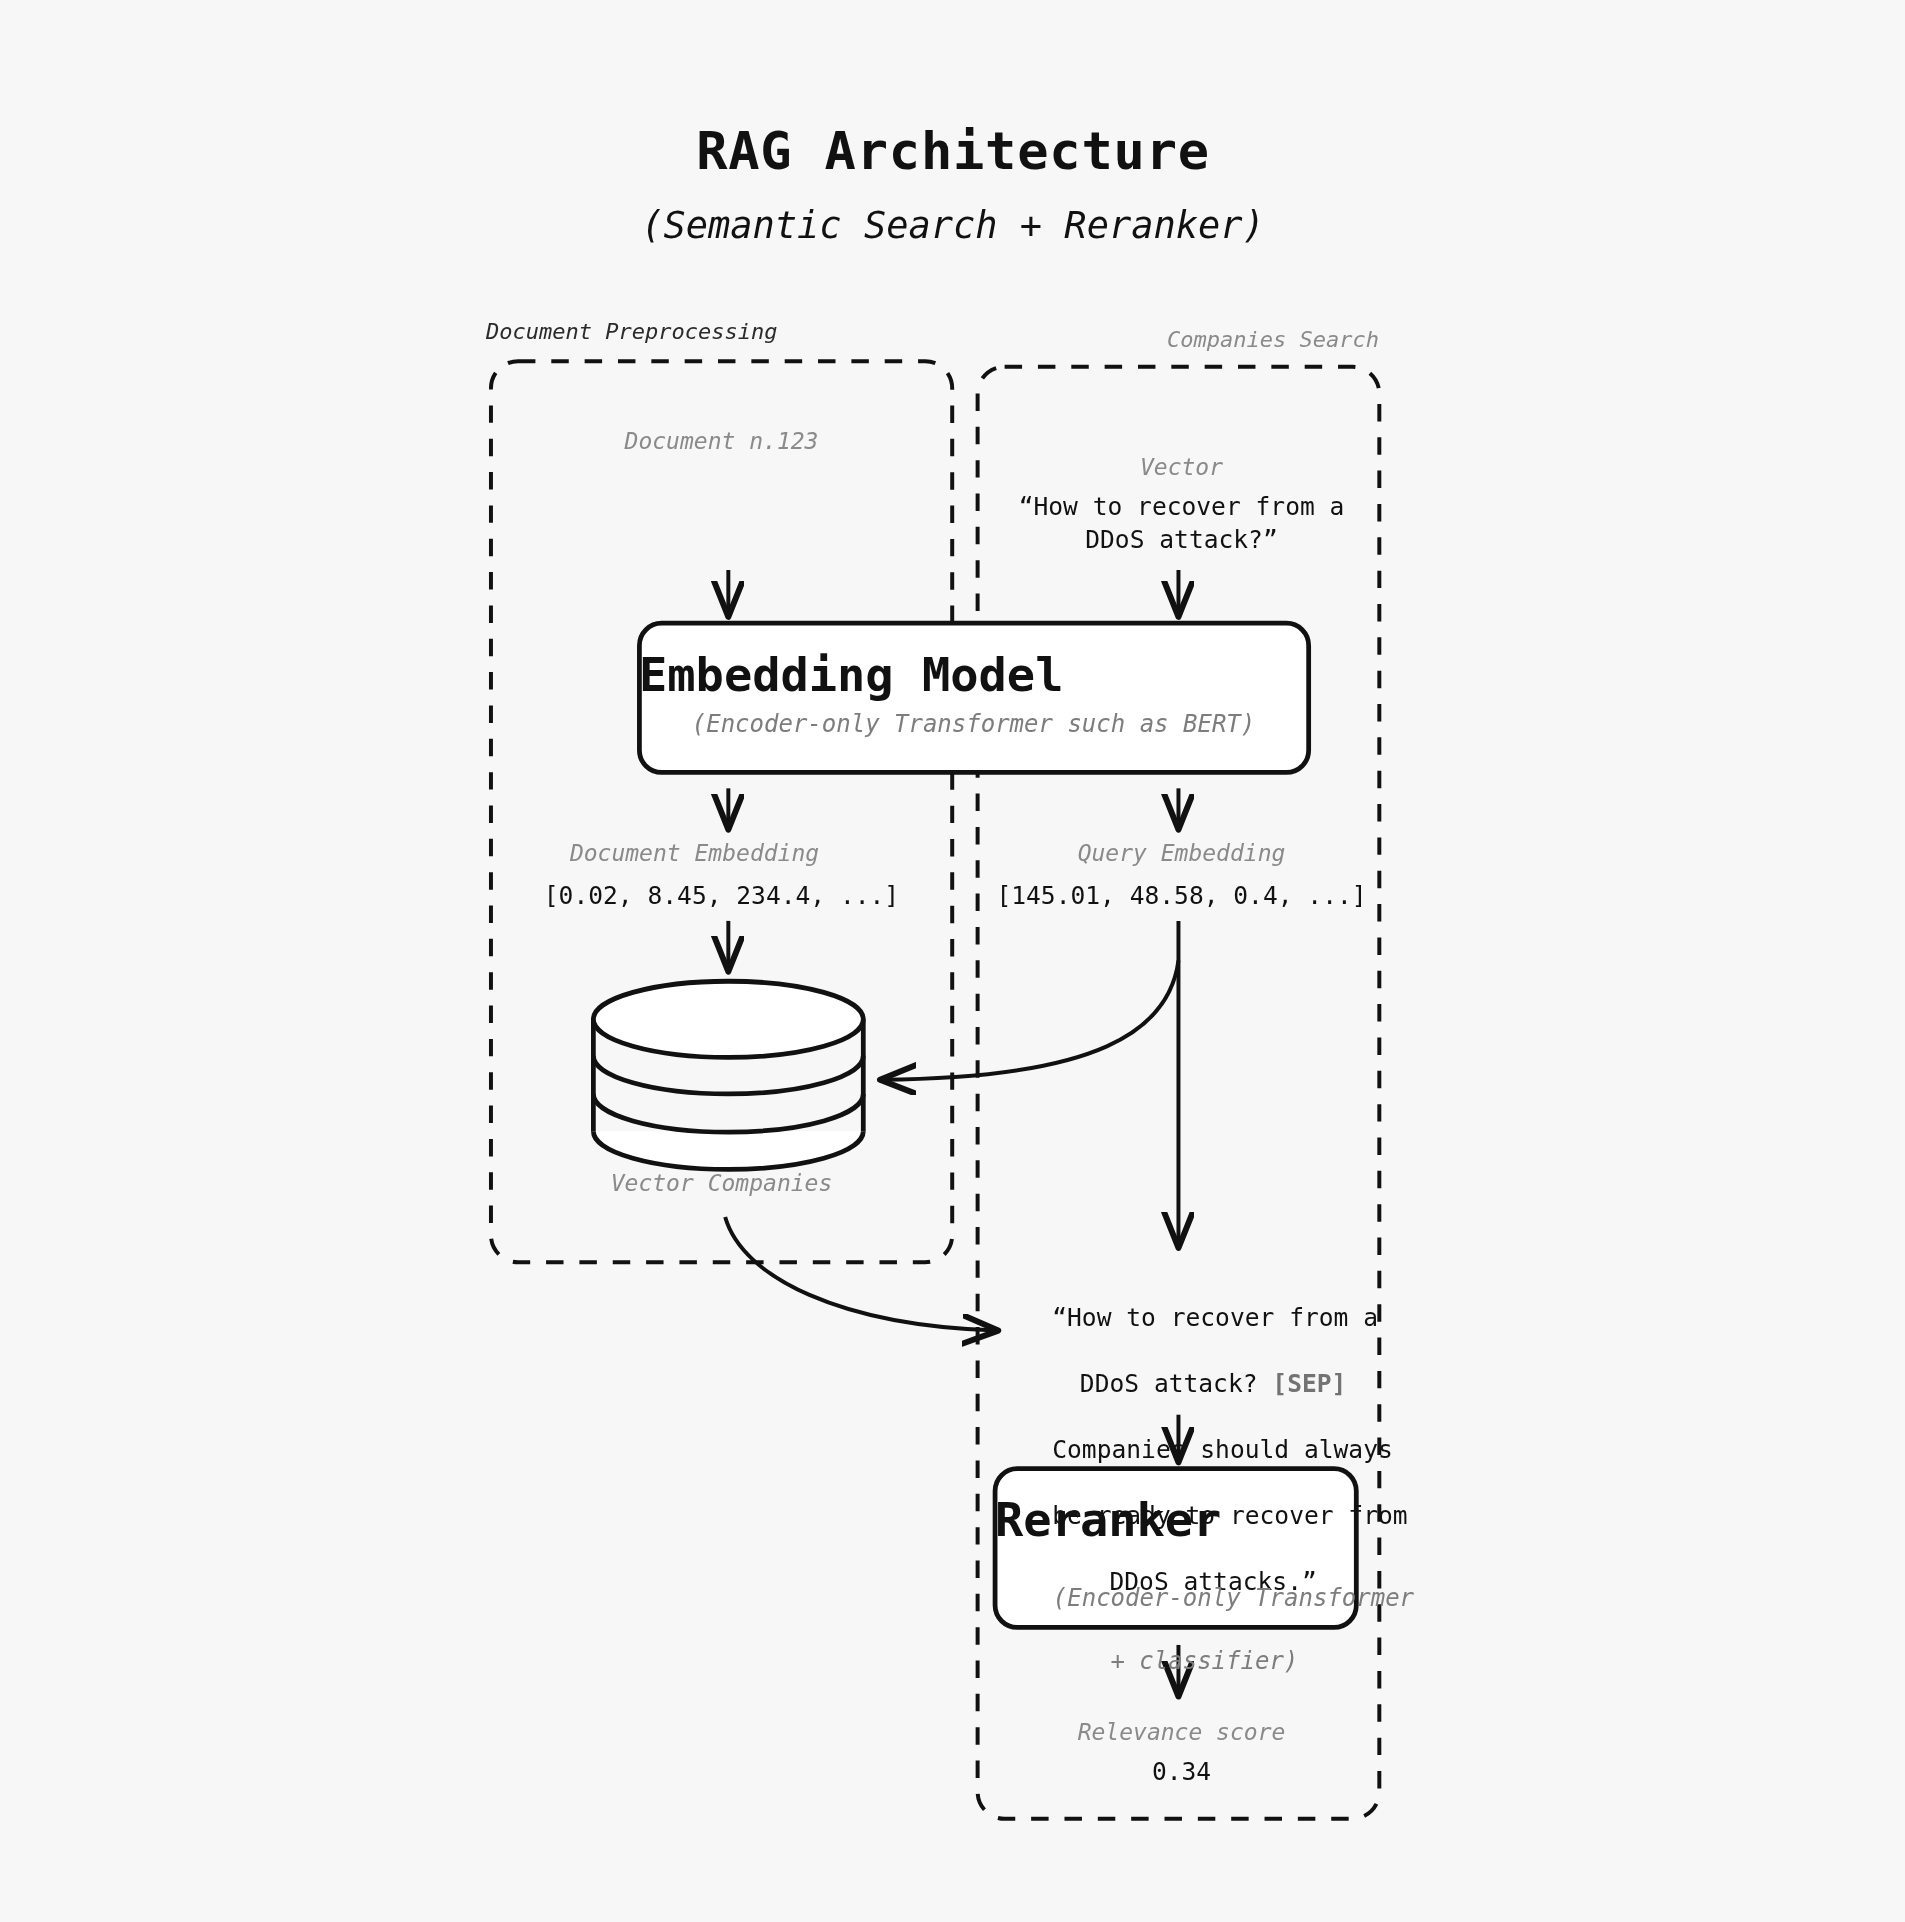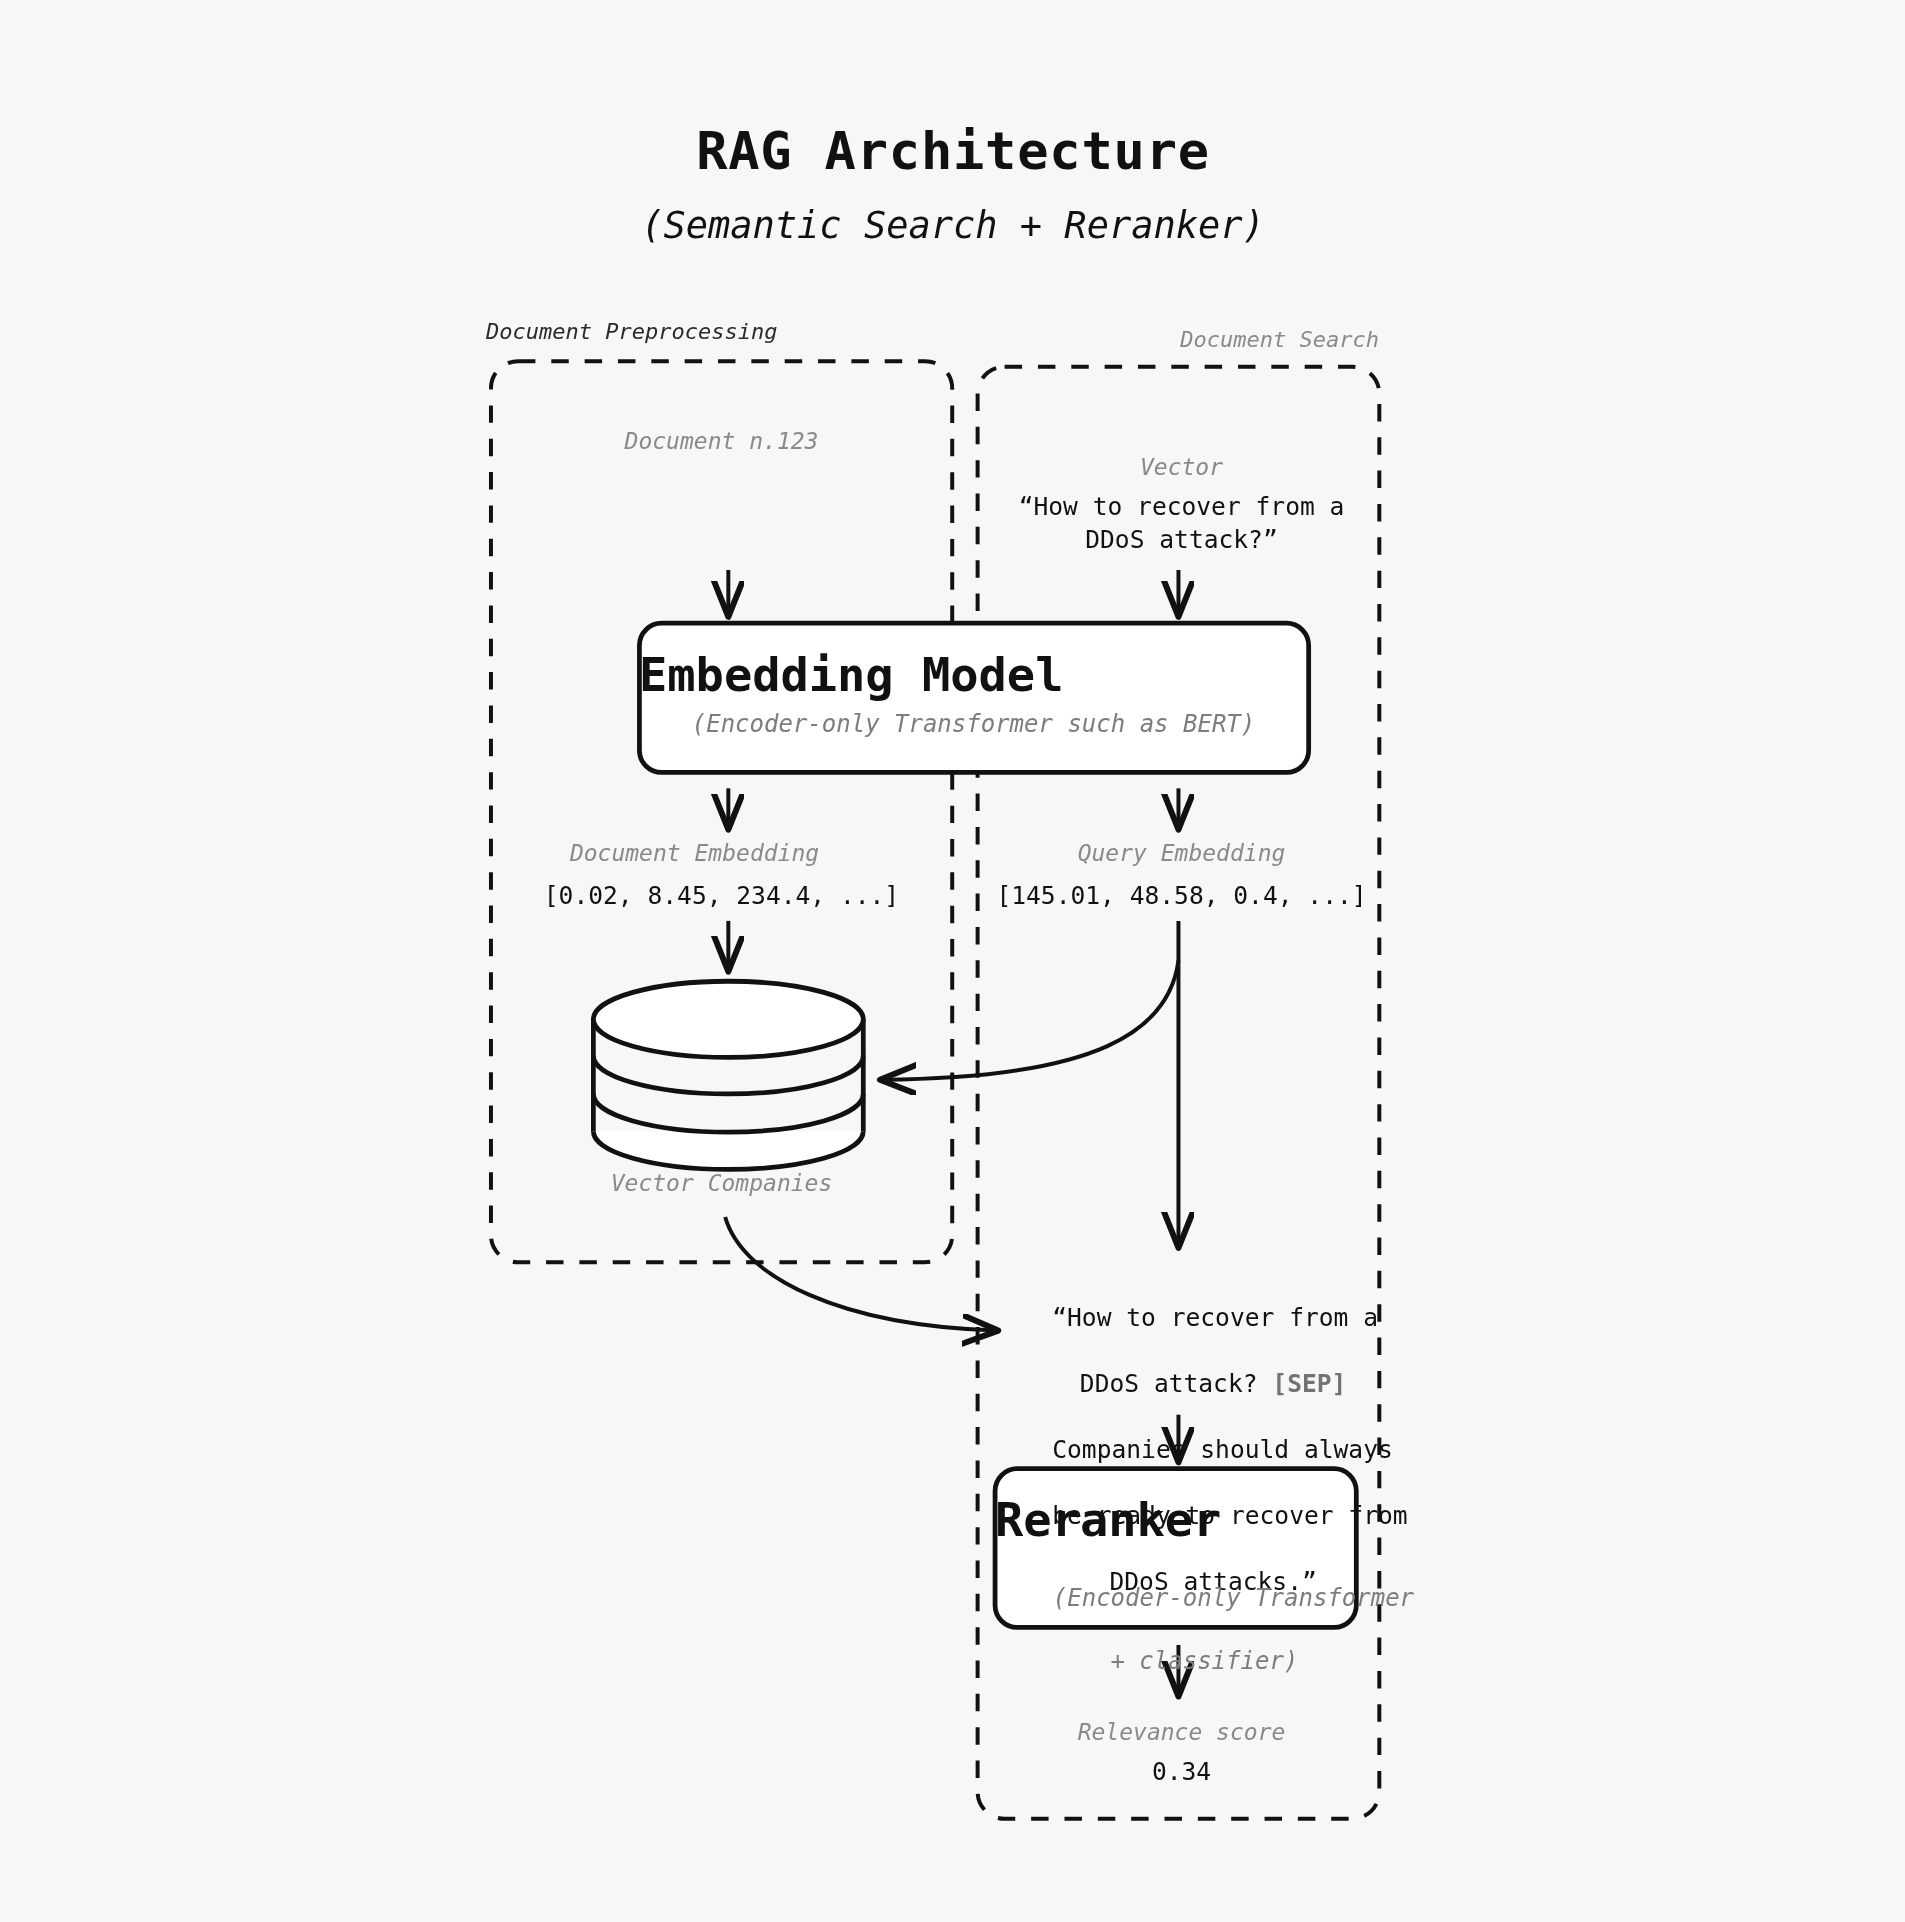--- a/index.html
+++ b/index.html
@@ -166,21 +166,21 @@
 
     <rect x="1253" y="1850" width="455" height="200" rx="28" ry="28" fill="#ffffff" stroke="#111111" stroke-width="6"></rect>
 
     <line x1="1484" y1="2072" x2="1484" y2="2135" stroke="#111111" stroke-width="5" marker-end="url(#arrowhead)"></line>
   </svg>
 
   <div class="t title">RAG Architecture</div>
   <div class="t subtitle">(Semantic Search + Reranker)</div>
 
   <div class="t panel-label panel-label-left">Document Preprocessing</div>
-  <div class="t panel-label panel-label-right">Document Search</div>
+  <div class="t panel-label panel-label-right">Companies Search</div>
 
   <div class="t caption" id="doc-caption">Document n.123</div>
 
   <div class="t caption" id="query-caption">Vector</div>
   <div class="t body-text" id="query-text">“How to recover from a
 DDoS attack?”</div>
 
   <div class="t box-title" id="embed-title">Embedding Model</div>
   <div class="t box-sub" id="embed-sub">(Encoder-only Transformer such as BERT)</div>
 

